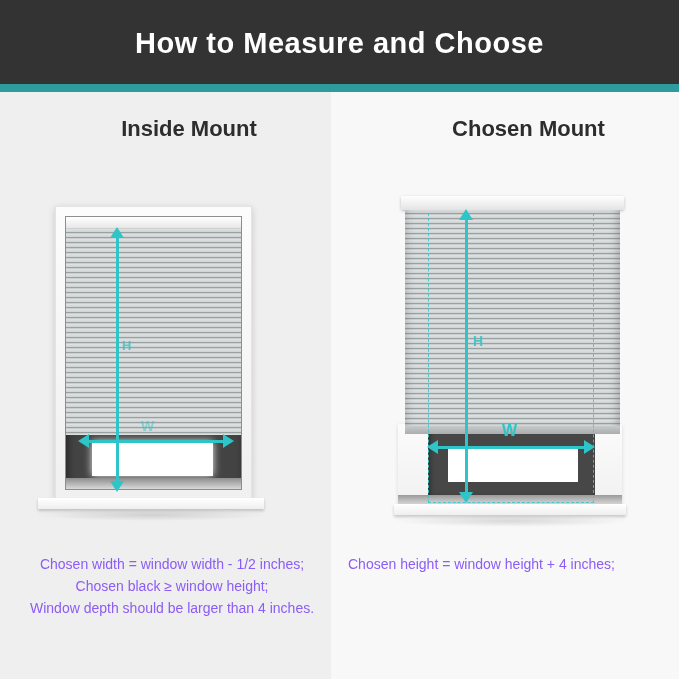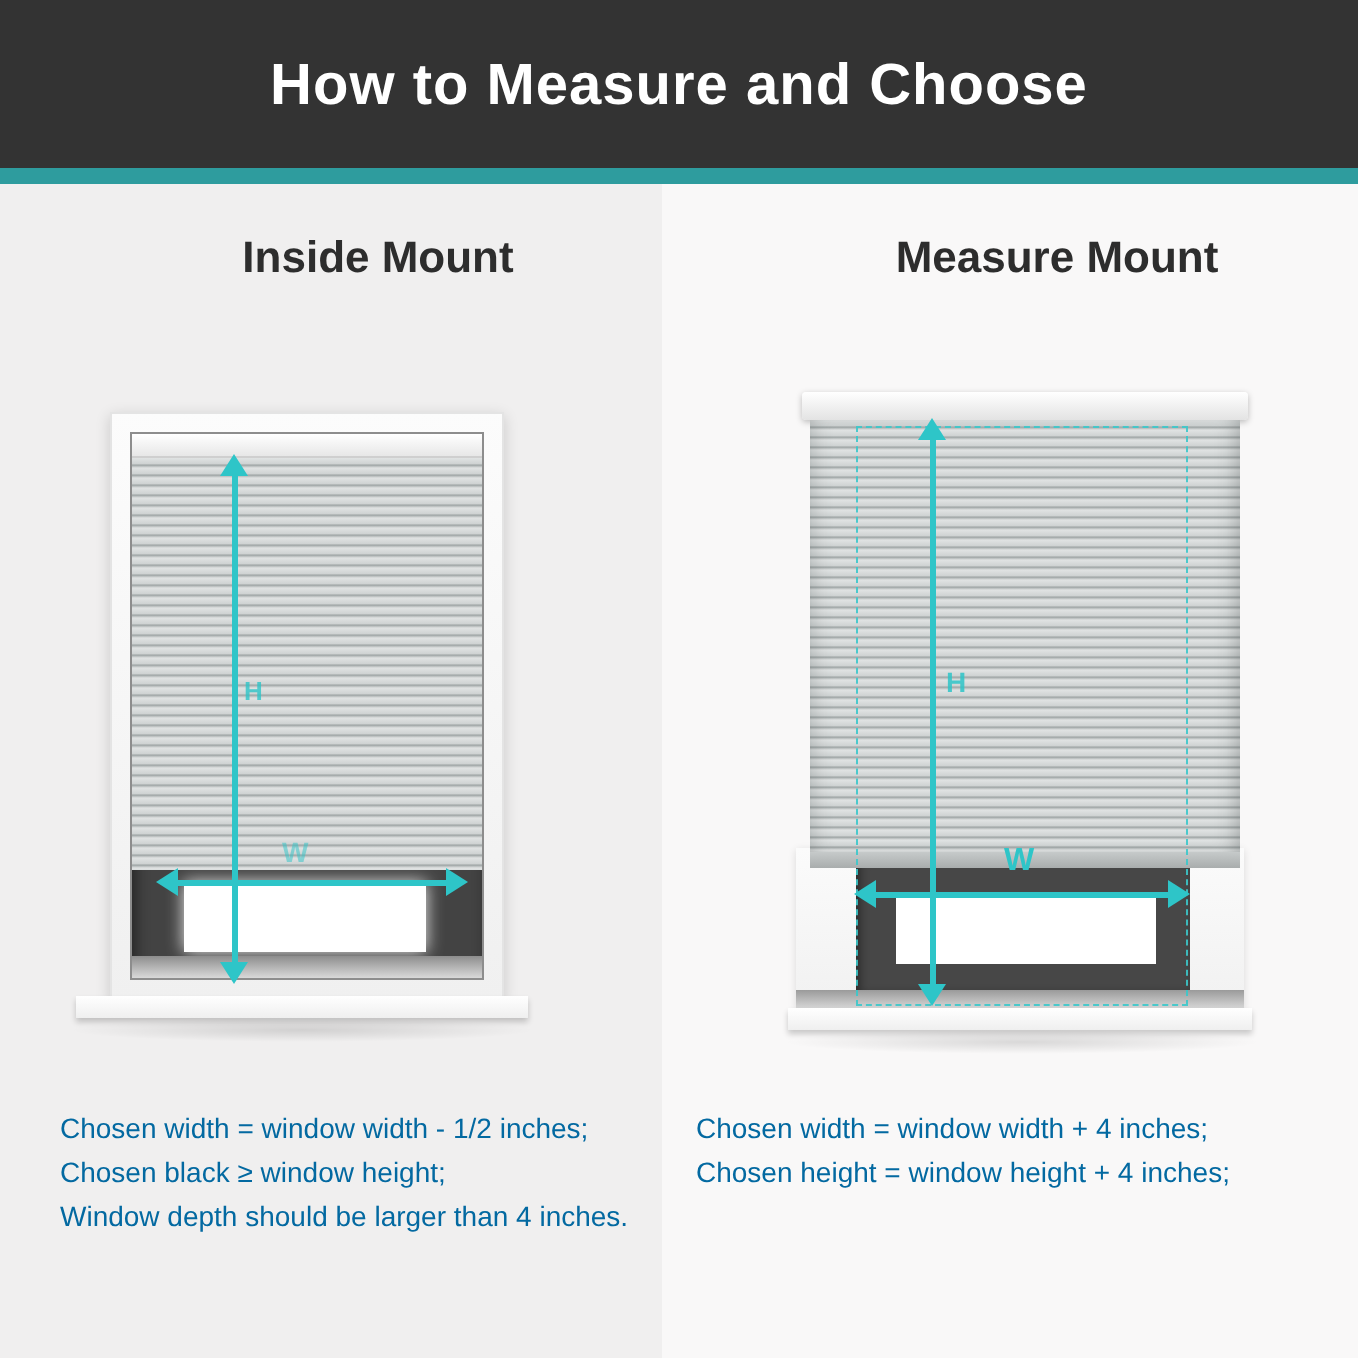--- a/index.html
+++ b/index.html
@@ -75,21 +75,21 @@
   .ow-body{position:absolute;left:0;right:0;top:14px;height:216px;
        box-shadow:inset -8px 0 10px -6px rgba(70,75,75,.35), inset 8px 0 10px -7px rgba(70,75,75,.3);}
   .ow-botrail{position:absolute;left:0;right:0;top:230px;height:8px;
        background:linear-gradient(180deg,#c6caca,#a9adad);}
   .dash-rect{position:absolute;left:97px;top:121px;width:164px;height:288px;
        border:1px dashed rgba(60,200,203,.9);z-index:4;}
   .sill.out{left:63px;top:412px;width:232px;height:11px;}
   .soft-shadow.out{left:60px;top:423px;width:240px;height:12px;}
 
   
-  .notes{position:absolute;top:461px;font-size:14px;line-height:22px;color:#0369a1;z-index:7;}
+  .notes{position:absolute;top:461px;font-size:14px;line-height:22px;color:#8b5cf6;z-index:7;text-align:center;}
   .notes p{margin:0;white-space:nowrap;}
   .panel.left .notes{left:30px;}
   .panel.right .notes{left:17px;}
 </style>
 </head>
 <body>
 
 <div class="canvas">
 
   <div class="hdr">
@@ -130,21 +130,21 @@
     <div class="dim-label" style="left:141px;top:326px;font-size:14px;opacity:.5;">W</div>
 
     <div class="notes">
       <p>Chosen width = window width - 1/2 inches;</p>
       <p>Chosen black ≥ window height;</p>
       <p>Window depth should be larger than 4 inches.</p>
     </div>
   </section>
 
   <section class="panel right">
-    <h2>Measure Mount</h2>
+    <h2>Chosen Mount</h2>
 
     <div class="soft-shadow out"></div>
 
     <div class="ow-window">
       <div class="ow-opening">
         <div class="ow-glass"></div>
       </div>
       <div class="ow-slope"></div>
     </div>
 
@@ -166,18 +166,17 @@
     <div class="dim-label" style="left:142px;top:241px;font-size:14px;opacity:.85;">H</div>
 
     <div class="arr-h" style="left:96px;top:348px;width:168px;">
       <div class="hd-l"></div>
       <div class="ln"></div>
       <div class="hd-r"></div>
     </div>
     <div class="dim-label" style="left:171px;top:330px;font-size:16px;">W</div>
 
     <div class="notes">
-      <p>Chosen width = window width + 4 inches;</p>
       <p>Chosen height = window height + 4 inches;</p>
     </div>
   </section>
 
 </div>
 
 </body></html>

